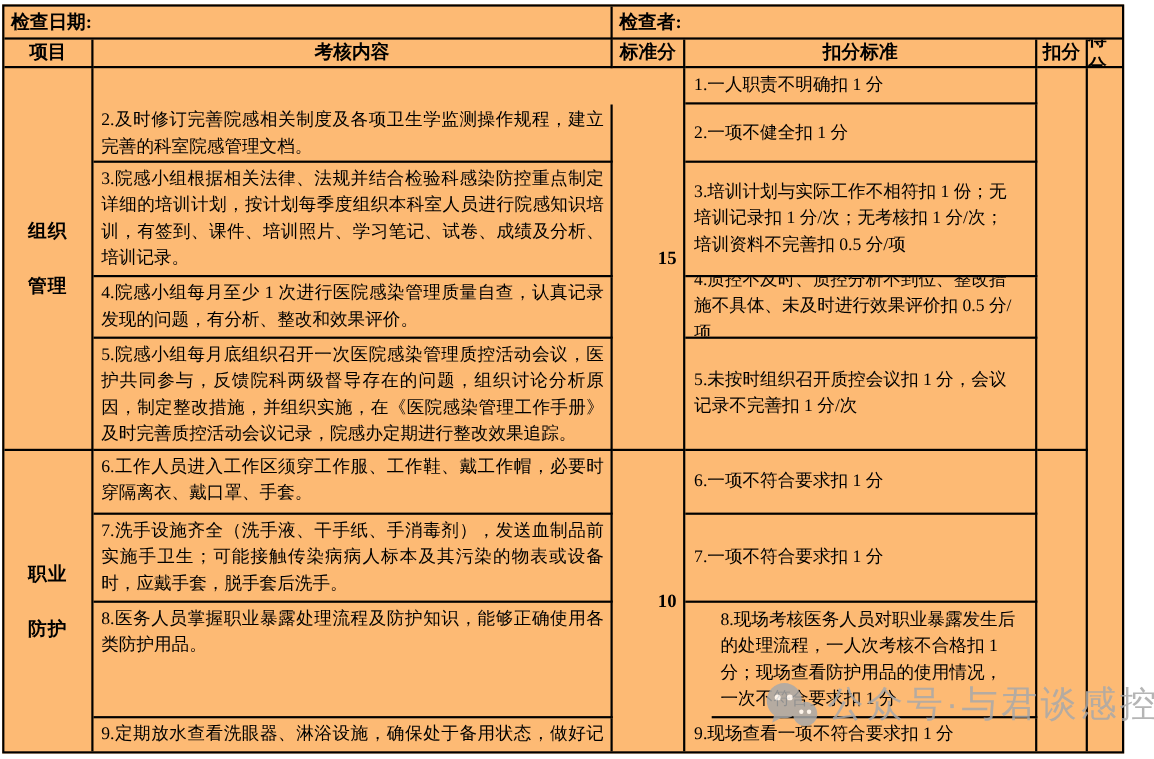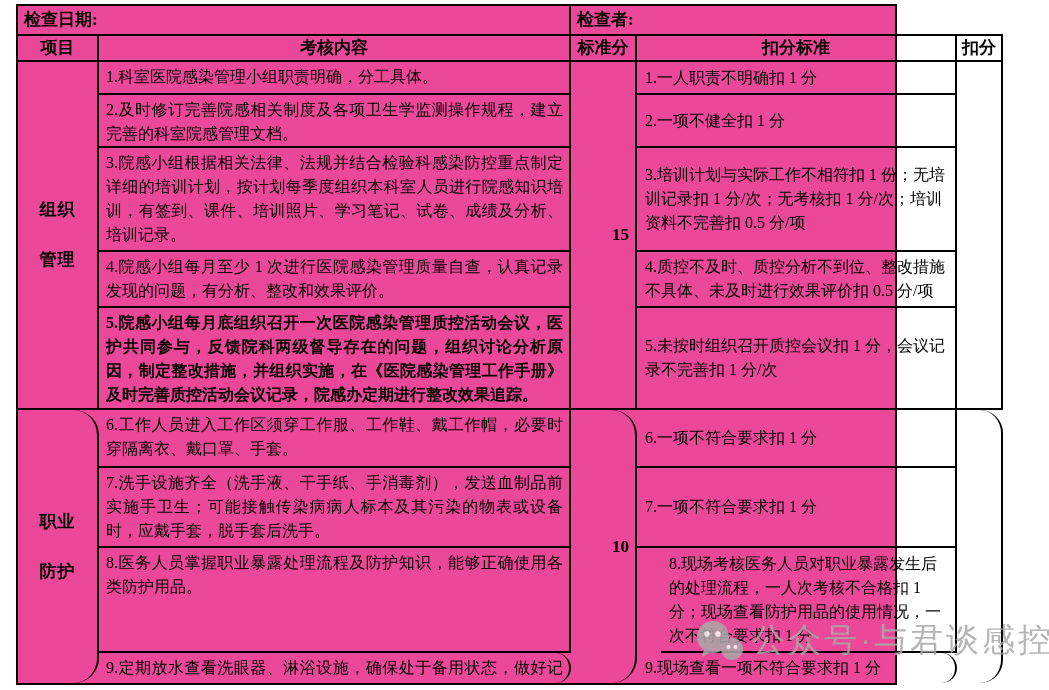--- a/index.html
+++ b/index.html
@@ -4,39 +4,39 @@
 <style>
   html,body{margin:0;padding:0;background:#fff;}
   body{
     width:1049px;height:690px;
     font-family:"Liberation Serif","DejaVu Serif",serif;
     color:#000;
     position:relative;
     overflow:hidden;
   }
   .sheet{
-    position:absolute;left:16px;top:4px;
-    width:881px;height:681px;
+    position:absolute;left:2px;top:4px;
+    width:1020px;height:681px;
     box-sizing:border-box;
     border:2px solid #000;
     display:grid;
     grid-template-columns:81px 472px 66px 320px 46px 1fr;
     grid-template-rows:30px 26px 33px 53px 104px 56px 102px 58px 80px 105px 1fr;
-    background:#ec4899;
+    background:#fdba74;
   }
   .c{
     box-sizing:border-box;
     border-right:2px solid #000;
     border-bottom:2px solid #000;
     overflow:hidden;
     font-size:16px;
     line-height:24px;
   }
   .c.last-col{border-right:none;}
-  .c.last-row{border-bottom:none;border-radius:25px;}
+  .c.last-row{border-bottom:none;}
   .meta{
     font-weight:bold;
     display:flex;align-items:center;
     padding:0 6px;
     font-size:17px;
   }
   .head{
     font-weight:bold;
     display:flex;align-items:center;justify-content:center;
     font-size:17px;
@@ -52,21 +52,21 @@
     text-align:justify;
   }
   .score{
     display:flex;align-items:center;justify-content:center;
     font-weight:bold;font-size:17px;
     font-family:"Liberation Serif","DejaVu Serif",serif;
     padding-left:35px;
   }
   .deduct{
     display:flex;align-items:center;
-    padding:2px 6px 2px 8px;
+    padding:2px 18px 2px 8px;
     text-align:left;
   }
   .blank{}
   .watermark{
     position:absolute;
     left:694px;top:618px;
     display:flex;align-items:center;gap:6px;
     color:#a9a9a9;
     font-size:33px;
     letter-spacing:3px;
@@ -90,25 +90,24 @@
   <div class="c head" style="grid-column:3;grid-row:2;font-family:Liberation Serif, serif;">标准分</div>
   <div class="c head" style="grid-column:4;grid-row:2;">扣分标准</div>
   <div class="c head" style="grid-column:5;grid-row:2;">扣分</div>
   <div class="c head last-col" style="grid-column:6;grid-row:2;">得分</div>
 
   <div class="c cat" style="grid-column:1;grid-row:3 / 8;">
     <span>组织</span>
     <span>管理</span>
   </div>
 
-  <div class="c content" style="grid-column:2;grid-row:3;">1.科室医院感染管理小组职责明确，分工具体。</div>
   <div class="c content" style="grid-column:2;grid-row:4;">2.及时修订完善院感相关制度及各项卫生学监测操作规程，建立完善的科室院感管理文档。</div>
   <div class="c content" style="grid-column:2;grid-row:5;">3.院感小组根据相关法律、法规并结合检验科感染防控重点制定详细的培训计划，按计划每季度组织本科室人员进行院感知识培训，有签到、课件、培训照片、学习笔记、试卷、成绩及分析、培训记录。</div>
   <div class="c content" style="grid-column:2;grid-row:6;">4.院感小组每月至少 1 次进行医院感染管理质量自查，认真记录发现的问题，有分析、整改和效果评价。</div>
-  <div class="c content" style="grid-column:2;grid-row:7;font-weight:bold;">5.院感小组每月底组织召开一次医院感染管理质控活动会议，医护共同参与，反馈院科两级督导存在的问题，组织讨论分析原因，制定整改措施，并组织实施，在《医院感染管理工作手册》及时完善质控活动会议记录，院感办定期进行整改效果追踪。</div>
+  <div class="c content" style="grid-column:2;grid-row:7;">5.院感小组每月底组织召开一次医院感染管理质控活动会议，医护共同参与，反馈院科两级督导存在的问题，组织讨论分析原因，制定整改措施，并组织实施，在《医院感染管理工作手册》及时完善质控活动会议记录，院感办定期进行整改效果追踪。</div>
 
   <div class="c score" style="grid-column:3;grid-row:3 / 8;">15</div>
 
   <div class="c deduct" style="grid-column:4;grid-row:3;">1.一人职责不明确扣 1 分</div>
   <div class="c deduct" style="grid-column:4;grid-row:4;">2.一项不健全扣 1 分</div>
   <div class="c deduct" style="grid-column:4;grid-row:5;">3.培训计划与实际工作不相符扣 1 份；无培训记录扣 1 分/次；无考核扣 1 分/次；培训资料不完善扣 0.5 分/项</div>
   <div class="c deduct" style="grid-column:4;grid-row:6;">4.质控不及时、质控分析不到位、整改措施不具体、未及时进行效果评价扣 0.5 分/项</div>
   <div class="c deduct" style="grid-column:4;grid-row:7;">5.未按时组织召开质控会议扣 1 分，会议记录不完善扣 1 分/次</div>
 
   <div class="c blank" style="grid-column:5;grid-row:3 / 8;"></div>

